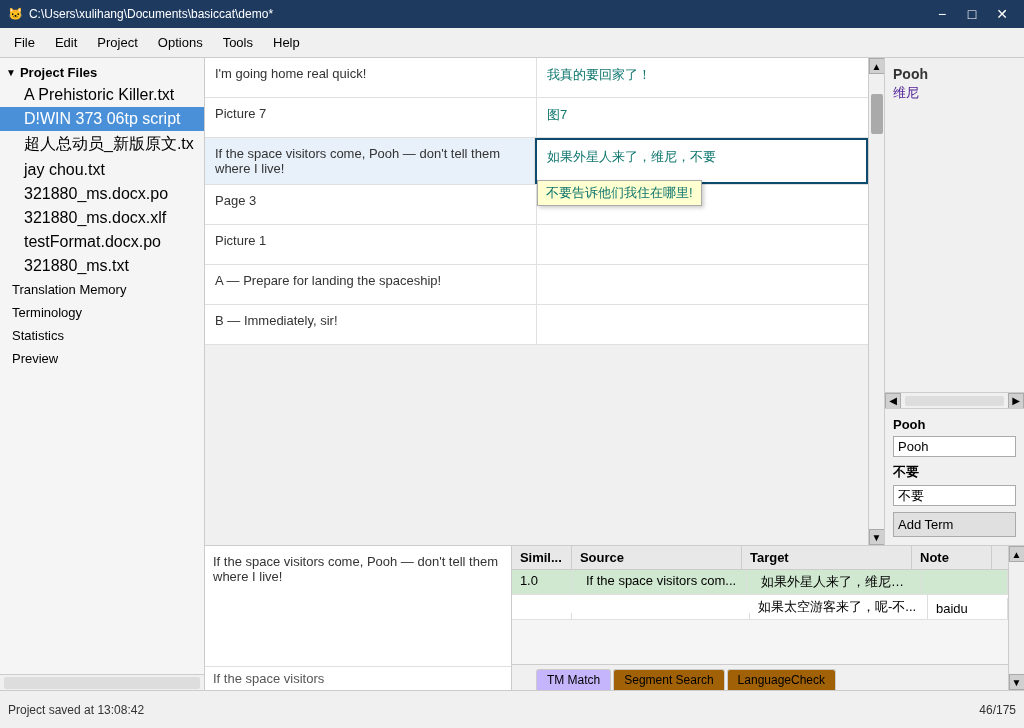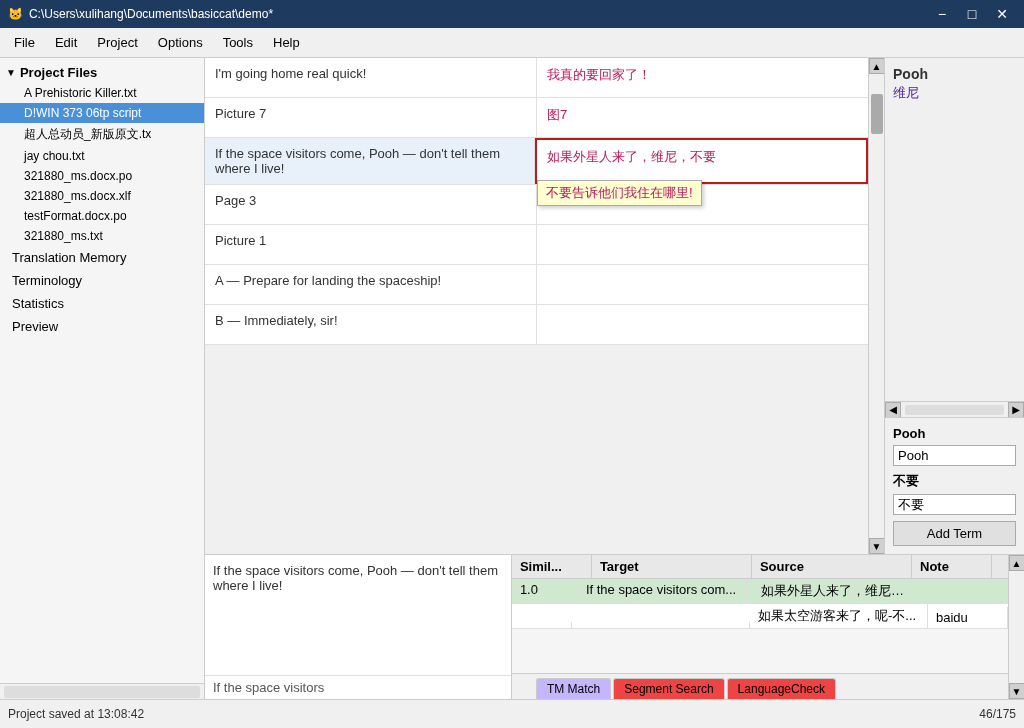--- a/index.html
+++ b/index.html
@@ -17,37 +17,37 @@
 
     
     #main { display: flex; flex: 1; overflow: hidden; }
 
     
     #sidebar { width: 205px; background: #f5f5f5; border-right: 1px solid #ccc; display: flex; flex-direction: column; overflow: hidden; }
     #sidebar-tree { flex: 1; overflow-y: auto; padding: 4px 0; }
     .tree-section { }
     .tree-section-header { display: flex; align-items: center; padding: 3px 6px; cursor: pointer; font-weight: bold; font-size: 13px; }
     .tree-chevron { margin-right: 4px; font-size: 10px; }
-    .tree-item { padding: 3px 6px 3px 24px; cursor: pointer; white-space: nowrap; overflow: hidden; text-overflow: ellipsis; font-size: 12px; }
+    .tree-item { padding: 3px 6px 3px 24px; cursor: pointer; white-space: nowrap; overflow: hidden; text-overflow: ellipsis; font-size: 16px; }
     .tree-item.selected { background: #4a90d9; color: white; }
     .sidebar-leaf { padding: 4px 8px 4px 12px; cursor: pointer; font-size: 13px; }
     #sidebar-scroll { height: 16px; border-top: 1px solid #ccc; display: flex; align-items: center; background: #f0f0f0; }
     .hscroll-bar { flex: 1; height: 12px; background: #ddd; border-radius: 2px; margin: 2px 4px; }
 
     
     #editor-area { flex: 1; display: flex; flex-direction: column; overflow: hidden; }
     #editor-main { display: flex; flex: 1; overflow: hidden; }
     #segment-table { flex: 1; overflow: hidden; display: flex; flex-direction: column; }
     #segments-scroll { flex: 1; overflow-y: auto; position: relative; }
     
     
     .segment-row { display: flex; border-bottom: 1px solid #e0e0e0; min-height: 40px; }
     .segment-source { flex: 1; padding: 8px 10px; border-right: 1px solid #e0e0e0; background: white; color: #333; }
-    .segment-target { flex: 1; padding: 8px 10px; background: white; color: #be185d; position: relative; }
-    .segment-target.active { background: white; border: 2px solid #b91c1c; }
+    .segment-target { flex: 1; padding: 8px 10px; background: white; color: #0f766e; position: relative; }
+    .segment-target.active { background: white; border: 2px solid #0c4a6e; }
     .segment-row.active-row { background: #e8f0fa; }
     .scrollbar-col { width: 16px; background: #f0f0f0; border-left: 1px solid #ccc; display: flex; flex-direction: column; align-items: center; }
     .scroll-btn { width: 16px; height: 16px; background: #d0d0d0; display: flex; align-items: center; justify-content: center; font-size: 10px; cursor: pointer; border: 1px solid #aaa; }
     .scroll-track { flex: 1; background: #f0f0f0; width: 16px; }
     .scroll-thumb { width: 12px; height: 40px; background: #aaa; margin: 0 auto; border-radius: 2px; margin-top: 20px; }
 
     
     .autocomplete-dropdown { position: absolute; background: #ffffd0; border: 1px solid #aaa; z-index: 100; min-width: 160px; top: 40px; left: 0; box-shadow: 2px 2px 4px rgba(0,0,0,0.2); }
     .autocomplete-item { padding: 3px 8px; cursor: pointer; font-size: 13px; }
 
@@ -55,52 +55,52 @@
     #right-panel { width: 140px; background: #f0f0f0; border-left: 1px solid #ccc; display: flex; flex-direction: column; overflow: hidden; }
     #right-panel-top { flex: 1; padding: 8px; overflow: hidden; }
     .rp-name { font-weight: bold; font-size: 14px; color: #333; margin-bottom: 2px; }
     .rp-value { font-size: 13px; color: #4c1d95; margin-bottom: 8px; }
     #right-panel-hscroll { height: 16px; background: #f0f0f0; border-top: 1px solid #ccc; display: flex; align-items: center; }
     .rp-hscroll-track { flex: 1; height: 10px; background: #ddd; margin: 2px 4px; border-radius: 2px; }
     .rp-hscroll-btn { width: 16px; height: 16px; background: #d0d0d0; border: 1px solid #aaa; display: flex; align-items: center; justify-content: center; font-size: 10px; cursor: pointer; }
     #right-panel-bottom { padding: 8px; border-top: 1px solid #ccc; }
     .rp-field { font-size: 13px; font-weight: bold; margin-bottom: 4px; }
     .rp-input { width: 100%; border: 1px solid #aaa; padding: 2px 4px; font-size: 13px; background: white; margin-bottom: 6px; }
-    .add-term-btn { width: 100%; background: #e0e0e0; border: 1px solid #aaa; padding: 4px; cursor: pointer; font-size: 13px; text-align: center; }
+    .add-term-btn { width: 100%; background: #e0e0e0; border: 1px solid #aaa; padding: 4px; cursor: pointer; font-size: 13px; text-align: left; }
 
     
     #bottom-panel { height: 145px; background: #f5f5f5; border-top: 1px solid #ccc; display: flex; }
     #bottom-left { width: 375px; border-right: 1px solid #ccc; display: flex; flex-direction: column; }
     #bottom-left-text { flex: 1; padding: 8px; font-size: 13px; color: #333; background: #fff; overflow: hidden; }
     #bottom-left-text2 { padding: 4px 8px; font-size: 13px; color: #555; border-top: 1px solid #e0e0e0; background: #fff; }
     #bottom-right { flex: 1; display: flex; flex-direction: column; }
     #tm-table { flex: 1; overflow: hidden; }
     #tm-header { display: flex; background: #e8e8e8; border-bottom: 1px solid #ccc; font-weight: bold; font-size: 13px; }
     .tm-col { padding: 4px 8px; border-right: 1px solid #ccc; }
-    .tm-col-simil { width: 80px; }
+    .tm-col-simil { width: 60px; }
     .tm-col-source { flex: 1; }
     .tm-col-target { flex: 1; }
     .tm-col-note { width: 80px; }
     .tm-col-right { width: 16px; border: none; }
     #tm-body { overflow-y: auto; }
     .tm-row { display: flex; border-bottom: 1px solid #e0e0e0; font-size: 13px; }
     .tm-row.tm-row-1 { background: #d0e8d0; gap: 6px; }
     .tm-row.tm-row-2 { background: white; align-items: flex-end; }
     .tm-cell { padding: 3px 8px; border-right: 1px solid #ddd; overflow: hidden; text-overflow: ellipsis; white-space: nowrap; }
     .tm-cell-simil { width: 60px; }
     .tm-cell-source { flex: 1; }
     .tm-cell-target { flex: 1; }
     .tm-cell-note { width: 80px; }
     #tm-tabs { display: flex; padding: 4px 4px 0; border-top: 1px solid #ccc; background: #f0f0f0; }
-    .tm-tab { padding: 3px 10px; border: 1px solid #ccc; border-bottom: none; background: #ef4444; cursor: pointer; font-size: 12px; margin-right: 2px; border-radius: 3px 3px 0 0; }
+    .tm-tab { padding: 3px 10px; border: 1px solid #ccc; border-bottom: none; background: #a16207; cursor: pointer; font-size: 12px; margin-right: 2px; border-radius: 3px 3px 0 0; }
     .tm-tab.active { background: #c4b5fd; margin-left: 20px; }
     #tm-scroll-col { width: 16px; background: #f0f0f0; border-left: 1px solid #ccc; display: flex; flex-direction: column; }
 
     
-    #status-bar { height: 29px; background: #f0f0f0; border-top: 1px solid #ccc; display: flex; align-items: center; justify-content: space-between; padding: 0 8px; font-size: 12px; color: #333; }
+    #status-bar { height: 38px; background: #f0f0f0; border-top: 1px solid #ccc; display: flex; align-items: center; justify-content: space-between; padding: 0 8px; font-size: 12px; color: #333; }
   </style>
 </head>
 <body>
 
 <div id="title-bar">
   <div id="title-bar-left">
     <span>🐱</span>
     <span>C:\Users\xulihang\Documents\basiccat\demo*</span>
   </div>
   <div id="title-bar-controls">
@@ -229,22 +229,22 @@
 
     <div id="bottom-panel">
       <div id="bottom-left">
         <div id="bottom-left-text">If the space visitors come, Pooh — don't tell them where I live!</div>
         <div id="bottom-left-text2">If the space visitors</div>
       </div>
       <div id="bottom-right">
         <div id="tm-table">
           <div id="tm-header">
             <div class="tm-col tm-col-simil">Simil...</div>
+            <div class="tm-col tm-col-source">Source</div>
             <div class="tm-col tm-col-target">Target</div>
-            <div class="tm-col tm-col-source">Source</div>
             <div class="tm-col tm-col-note">Note</div>
             <div class="tm-col tm-col-right"></div>
           </div>
           <div id="tm-body">
             <div class="tm-row tm-row-1">
               <div class="tm-cell tm-cell-simil">1.0</div>
               <div class="tm-cell tm-cell-source">If the space visitors com...</div>
               <div class="tm-cell tm-cell-target">如果外星人来了，维尼，...</div>
               <div class="tm-cell tm-cell-note"></div>
             </div>

